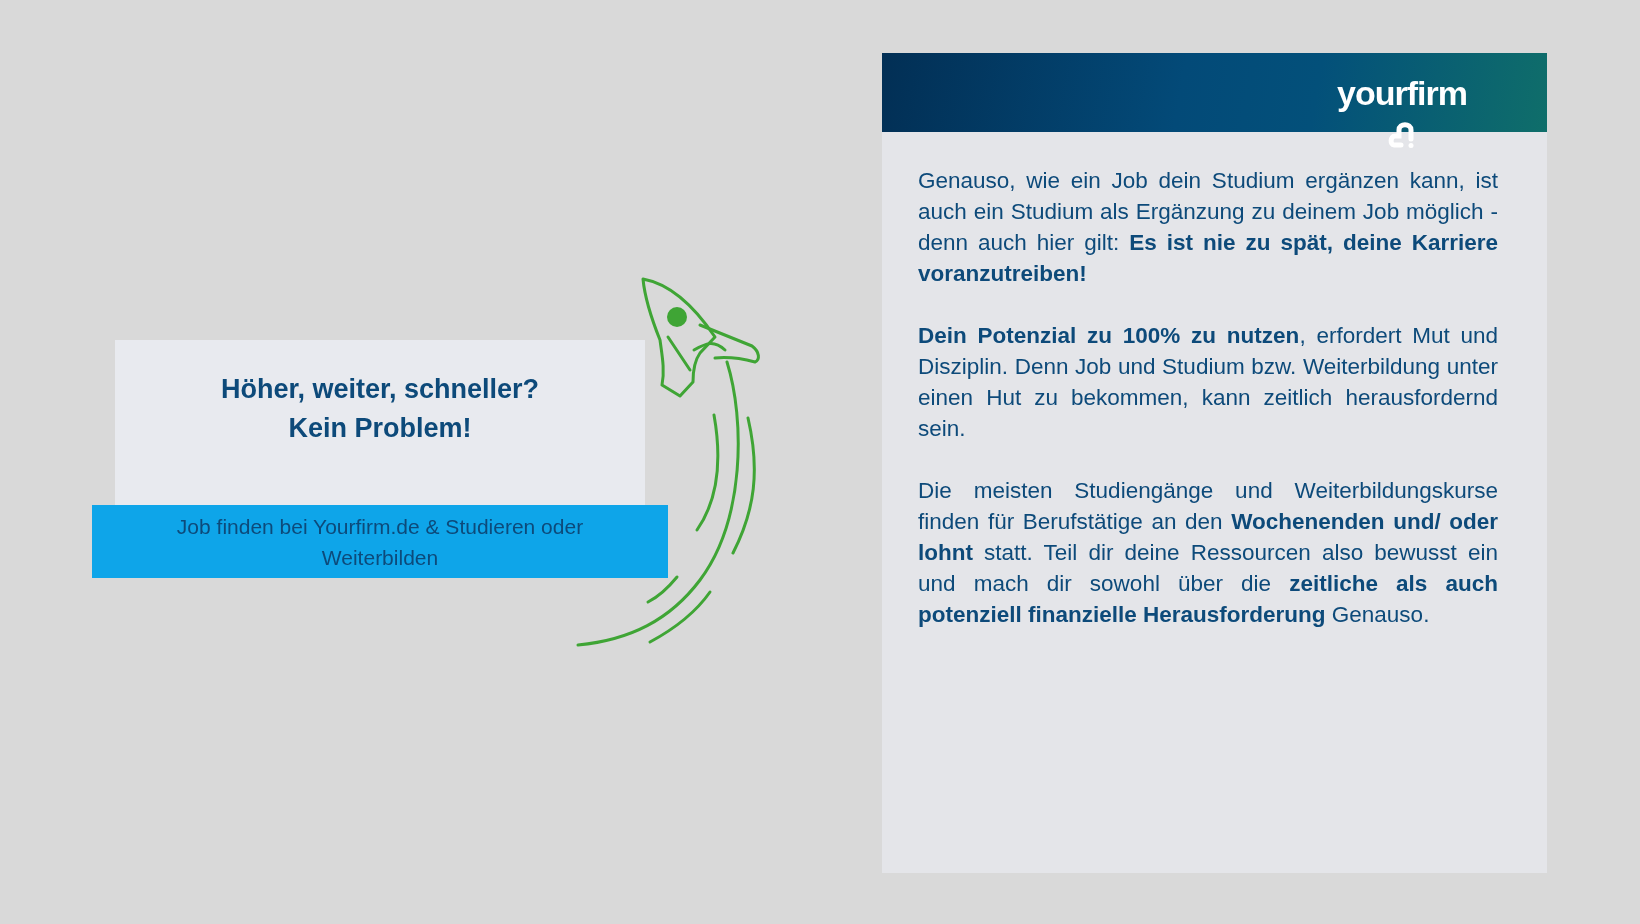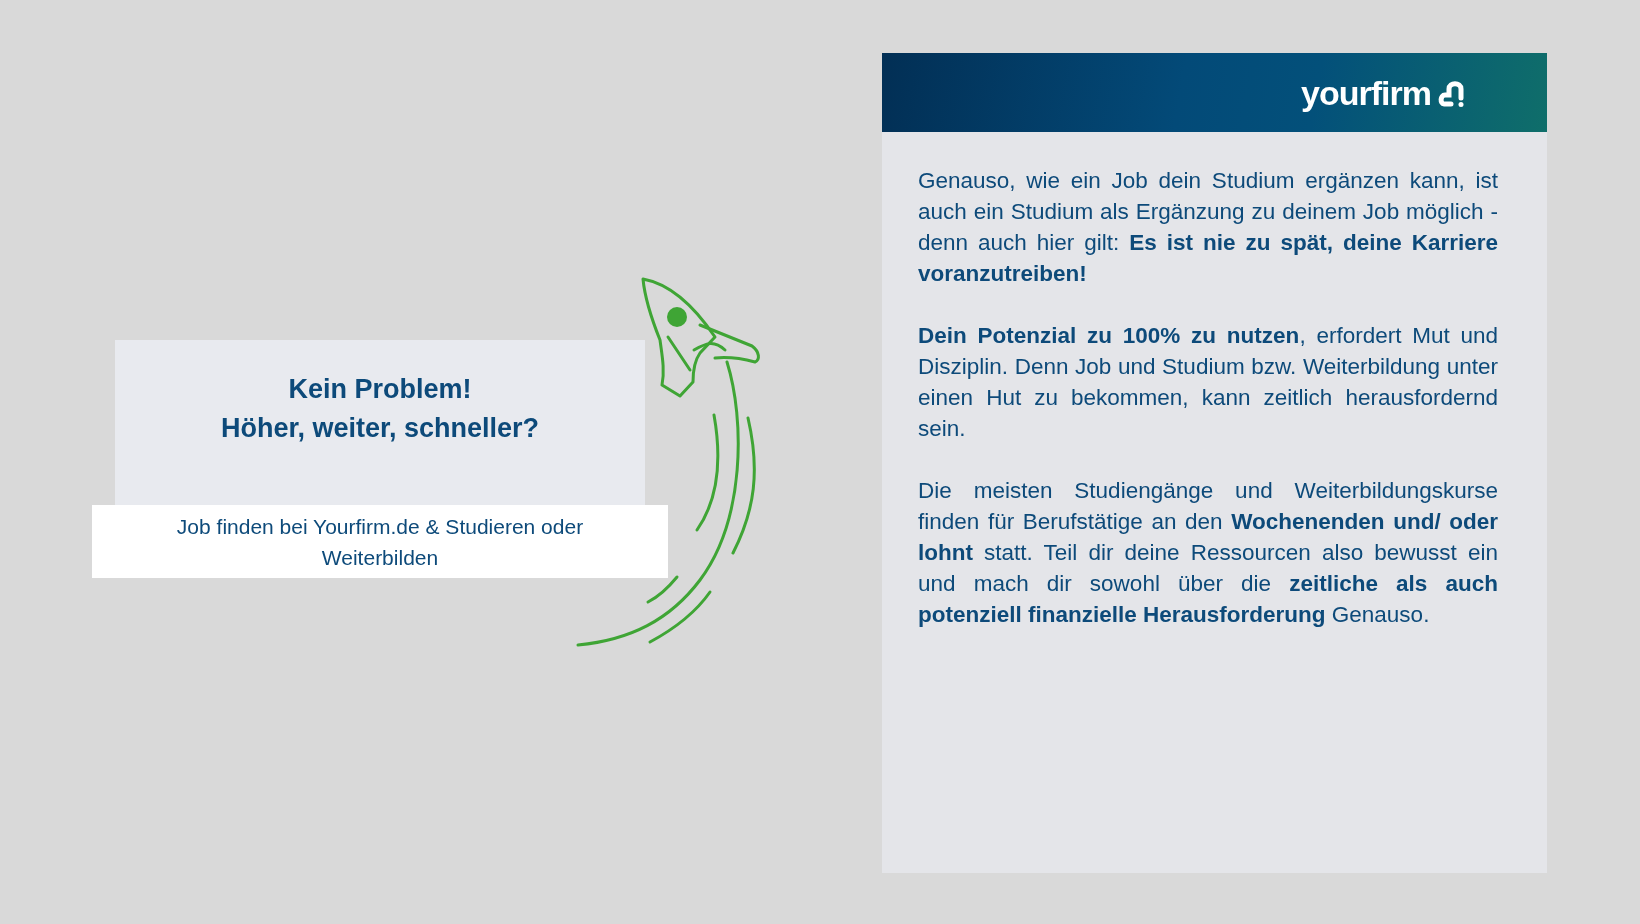--- a/index.html
+++ b/index.html
@@ -14,56 +14,57 @@
     position:absolute; left:115px; top:340px; width:530px; height:165px;
     background:#e8eaef;
   }
   .hero-text {
     position:absolute; left:0; right:0; top:30px; text-align:center;
   }
   .hero-title { font-weight:bold; font-size:27px; line-height:39px; }
   .hero-sub { font-size:27px; line-height:39px; }
   .cta-box {
     position:absolute; left:92px; top:505px; width:576px; height:73px;
-    background:#ffffff; text-align:center;
+    background:#0ea5e9; text-align:center;
     font-size:21px; line-height:31px;
     display:flex; align-items:center; justify-content:center;
   }
   .cta-box span { display:block; width:500px; }
   .rocket { position:absolute; left:560px; top:260px; }
 
   .card {
     position:absolute; left:882px; top:53px; width:665px; height:820px;
     background:#e4e5e9;
   }
   .card-header {
     height:79px;
     background:linear-gradient(100deg, #022f55 0%, #034a78 45%, #03507a 65%, #0f6e6a 100%);
     position:relative;
   }
   .logo {
     position:absolute; right:80px; top:20px;
     display:flex; align-items:center; gap:6px;
     color:#ffffff;
+    flex-direction:column;
   }
   .logo-text { font-weight:bold; font-size:34px; letter-spacing:-1px; line-height:40px; }
   .card-body {
     position:absolute; left:36px; right:49px; top:112px;
     font-size:22.5px; line-height:31px; text-align:justify;
   }
   .card-body p { margin:0 0 31px 0; }
   .card-body b { font-weight:bold; }
 </style>
 </head>
 <body>
 
 <div class="hero-box">
   <div class="hero-text">
+    <div class="hero-title">Höher, weiter, schneller?</div>
     <div class="hero-title">Kein Problem!</div>
-    <div class="hero-title">Höher, weiter, schneller?</div>
   </div>
 </div>
 
 <div class="cta-box">
   <span>Job finden bei Yourfirm.de  &amp;  Studieren oder Weiterbilden</span>
 </div>
 
 <svg class="rocket" width="210" height="400" viewBox="560 260 210 400" fill="none" stroke="#3fa535" stroke-width="3" stroke-linecap="round" stroke-linejoin="round">
 
   <path d="M643 279 C 665 283, 690 300, 715 337 L 700 353 C 695 360, 693 370, 693 382 L 680 396 L 662 385 C 665 370, 662 355, 660 340 C 652 320, 645 300, 643 279 Z"></path>

